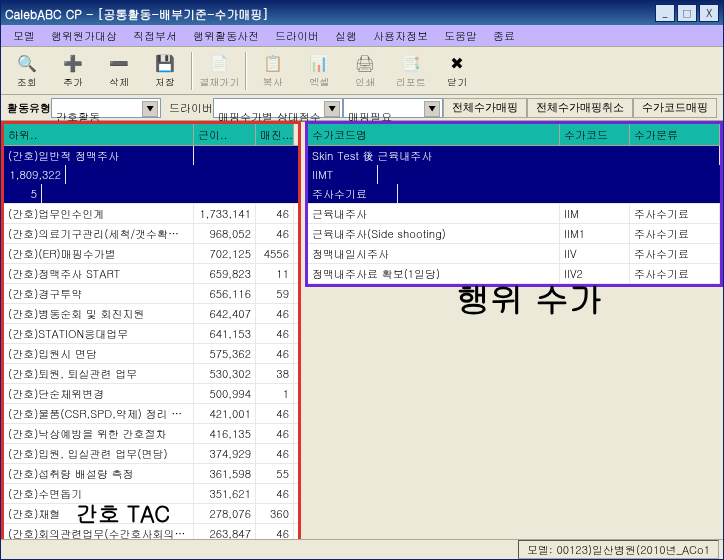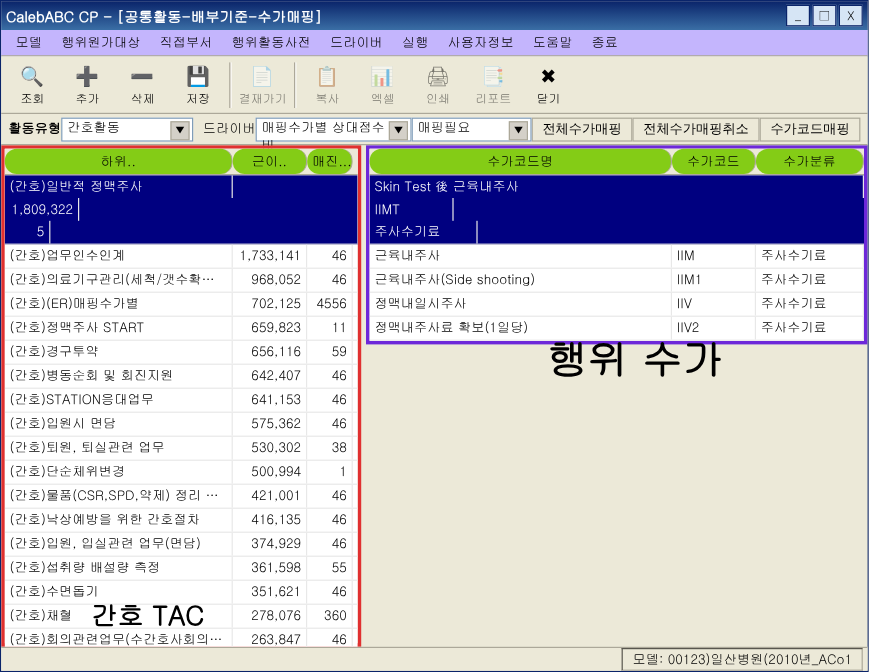--- a/index.html
+++ b/index.html
@@ -17,33 +17,33 @@
   
   .toolbar { height: 48px; background: #ece9d8; display: flex; align-items: center; padding: 2px 4px; border-bottom: 1px solid #aca899; gap: 2px; }
   .tool-btn { width: 44px; height: 42px; display: flex; flex-direction: column; align-items: center; justify-content: center; cursor: pointer; border: 1px solid transparent; }
   .tool-btn-icon { width: 20px; height: 20px; display: flex; align-items: center; justify-content: center; font-size: 16px; }
   .tool-btn-label { font-size: 10px; margin-top: 2px; }
   .tool-btn.disabled { opacity: 0.5; cursor: default; }
   .tool-sep { width: 2px; height: 38px; border-left: 1px solid #aca899; border-right: 1px solid white; margin: 0 2px; }
   
   .filter-bar { height: 26px; background: #ece9d8; display: flex; align-items: center; padding: 2px 6px; border-bottom: 1px solid #aca899; gap: 0; }
   .filter-label { font-weight: bold; color: #000; }
-  .combo { height: 20px; background: white; border: 1px solid #7f9db9; padding: 0 18px 1px 4px; font-size: 11px; position: relative; min-width: 100px; }
+  .combo { height: 20px; background: white; border: 1px solid #7f9db9; padding: 10px 18px 1px 4px; font-size: 11px; position: relative; min-width: 100px; }
   .combo::after { content: "▼"; position: absolute; right: 2px; top: 2px; font-size: 9px; background: #d4d0c8; border: 1px solid #aca899; width: 14px; height: 14px; text-align: center; line-height: 14px; }
   .btn { height: 20px; background: #ece9d8; border: 1px solid #aca899; padding: 1px 8px; font-size: 11px; cursor: pointer; }
   
   .main { flex: 1; display: flex; overflow: hidden; position: relative; }
   
   .left-panel { width: 300px; border: 3px solid #e03030; display: flex; flex-direction: column; background: white; position: relative; }
   .right-panel { flex: 1; display: flex; flex-direction: column; margin-left: 4px; }
   .right-top { border: 3px solid #6d28d9; background: white; }
   
   .grid { width: 100%; background: white; font-size: 11px; }
   .grid-header { display: flex; background: #ece9d8; border-bottom: 1px solid #aca899; }
-  .grid-header-cell { padding: 3px 4px; border-right: 1px solid #aca899; text-align: center; font-weight: normal; background: #84cc16; overflow: hidden; white-space: nowrap; border-radius: 10px; }
+  .grid-header-cell { padding: 3px 4px; border-right: 1px solid #aca899; text-align: left; font-weight: normal; background: #14b8a6; overflow: hidden; white-space: nowrap; }
   .grid-body { overflow: auto; }
   .grid-row { display: flex; border-bottom: 1px solid #e8e8e8; }
   .grid-row.selected { background: #000080; color: white; flex-direction: column; }
   .grid-cell { padding: 2px 4px; border-right: 1px solid #e8e8e8; overflow: hidden; white-space: nowrap; text-overflow: ellipsis; }
   .num { text-align: right; }
   
   .left-grid .c1 { width: 190px; }
   .left-grid .c2 { width: 62px; }
   .left-grid .c3 { width: 38px; }
   

